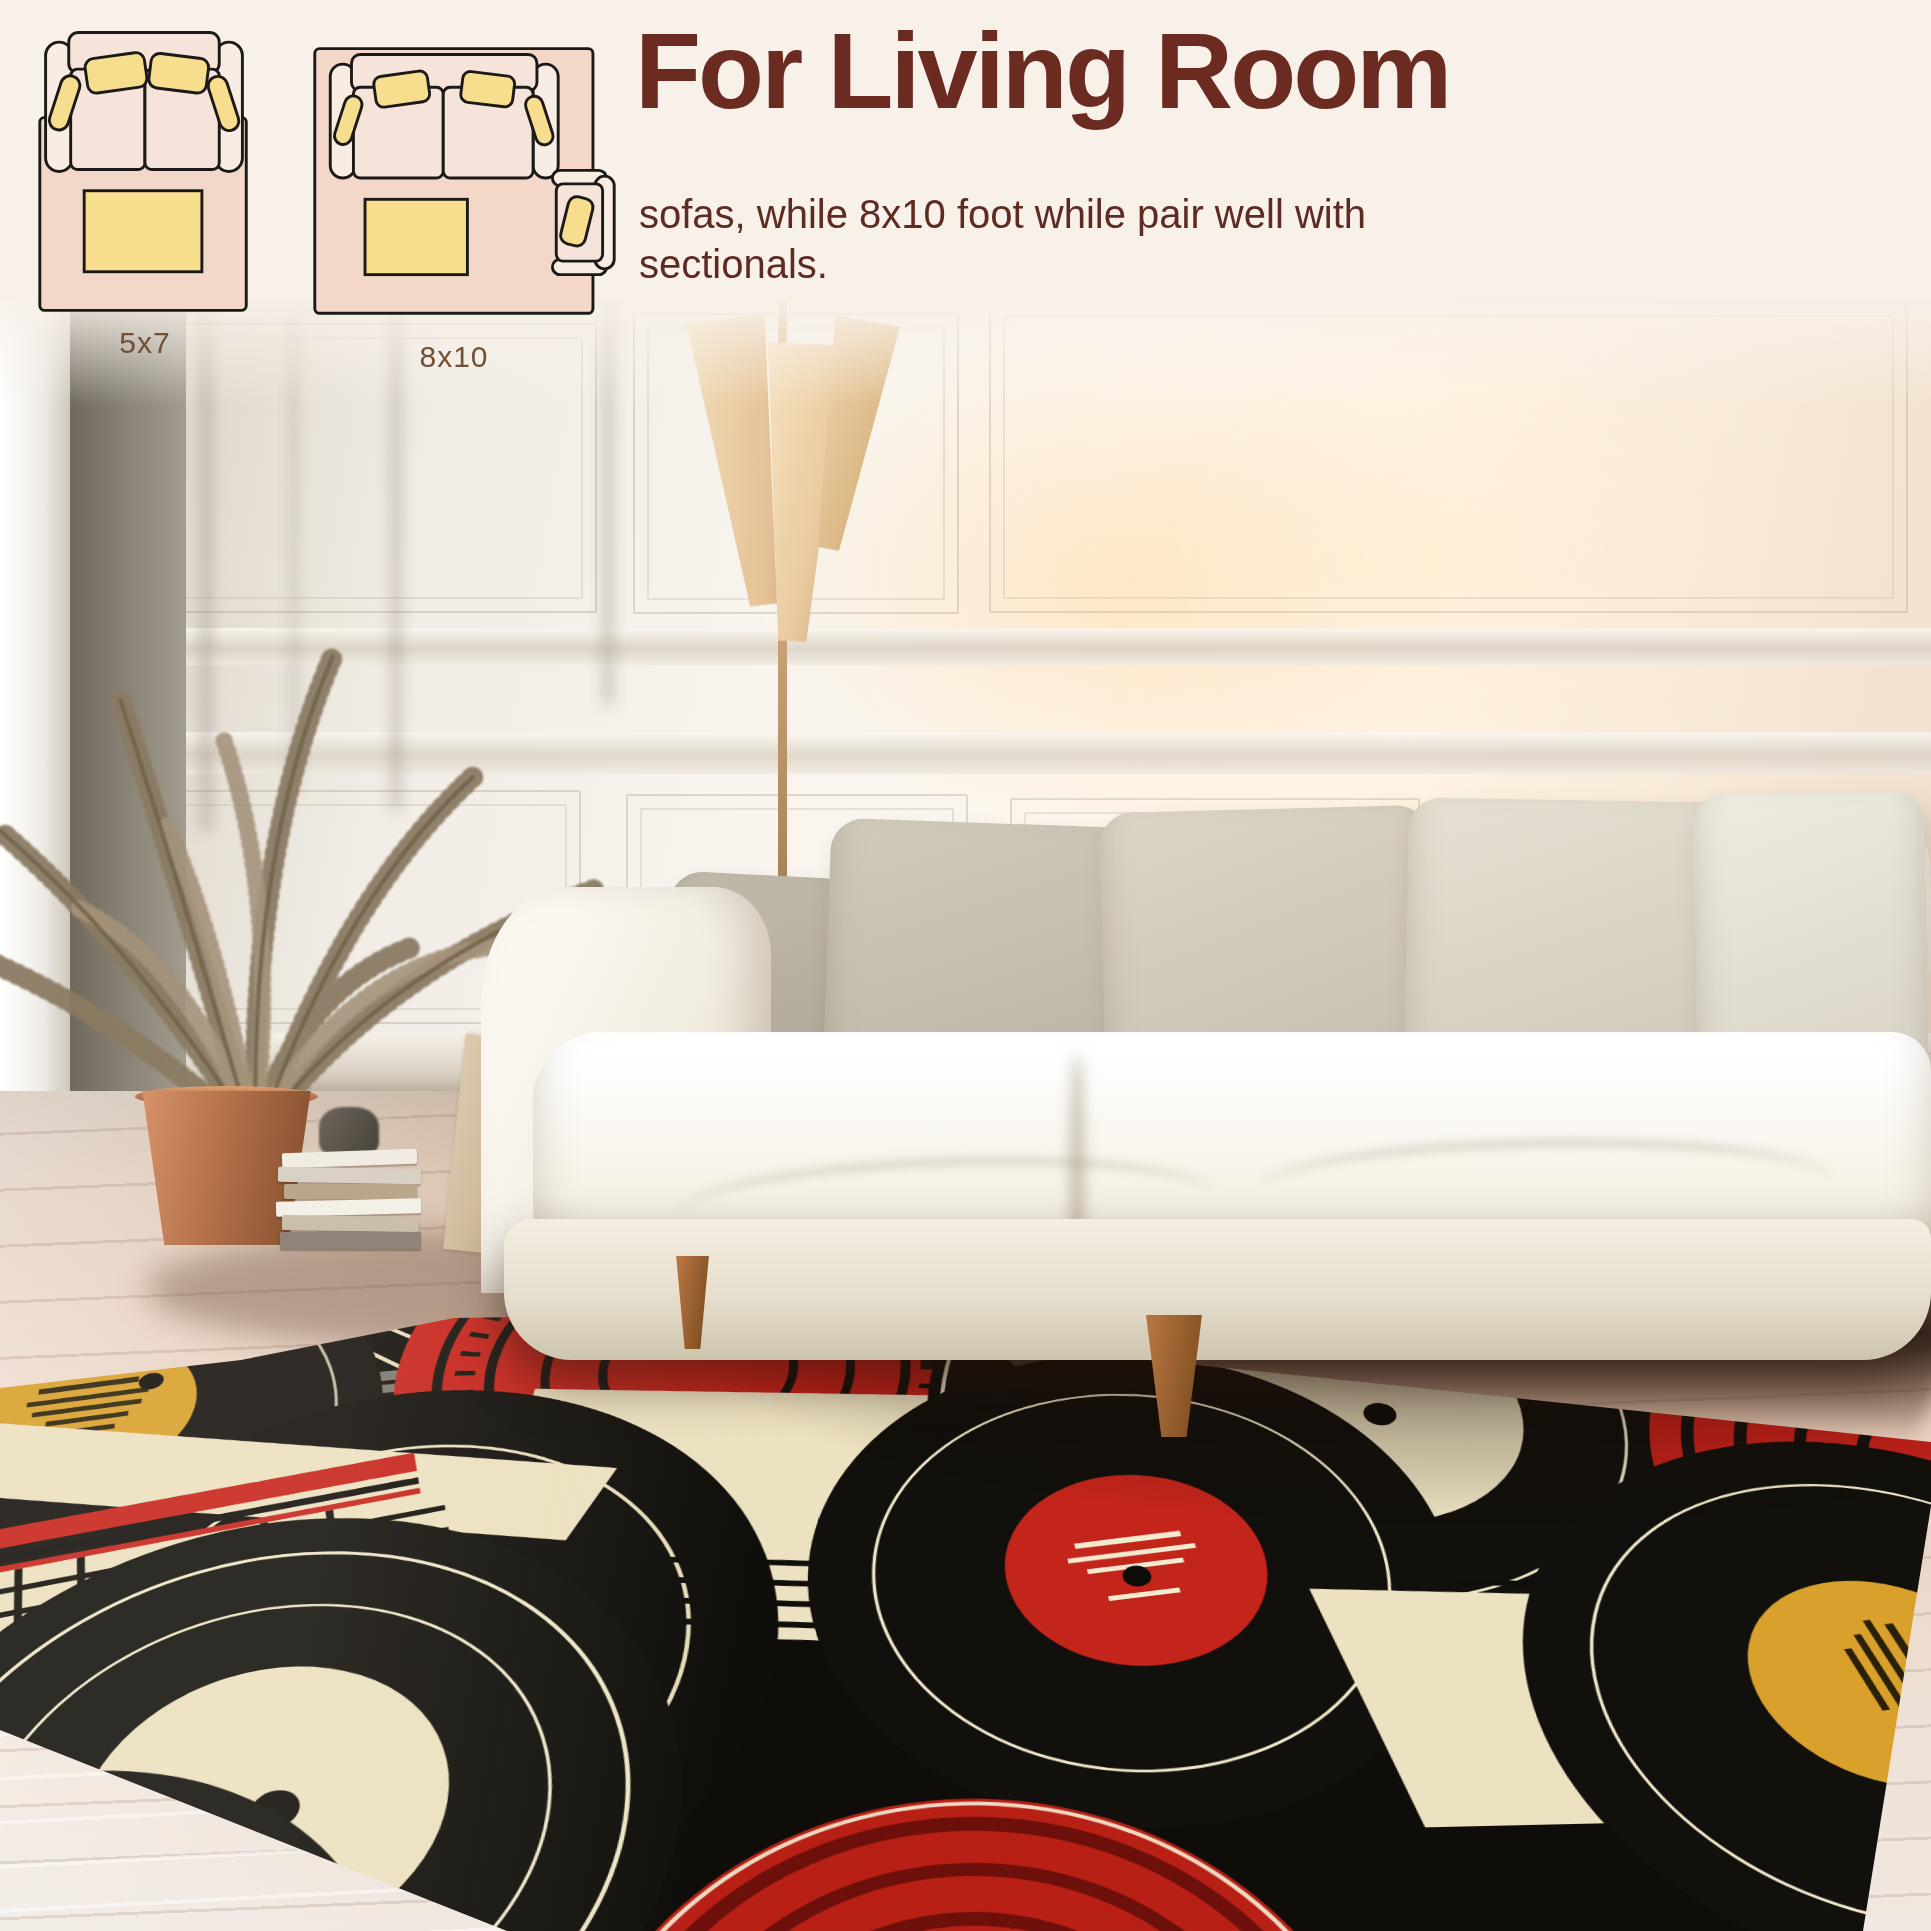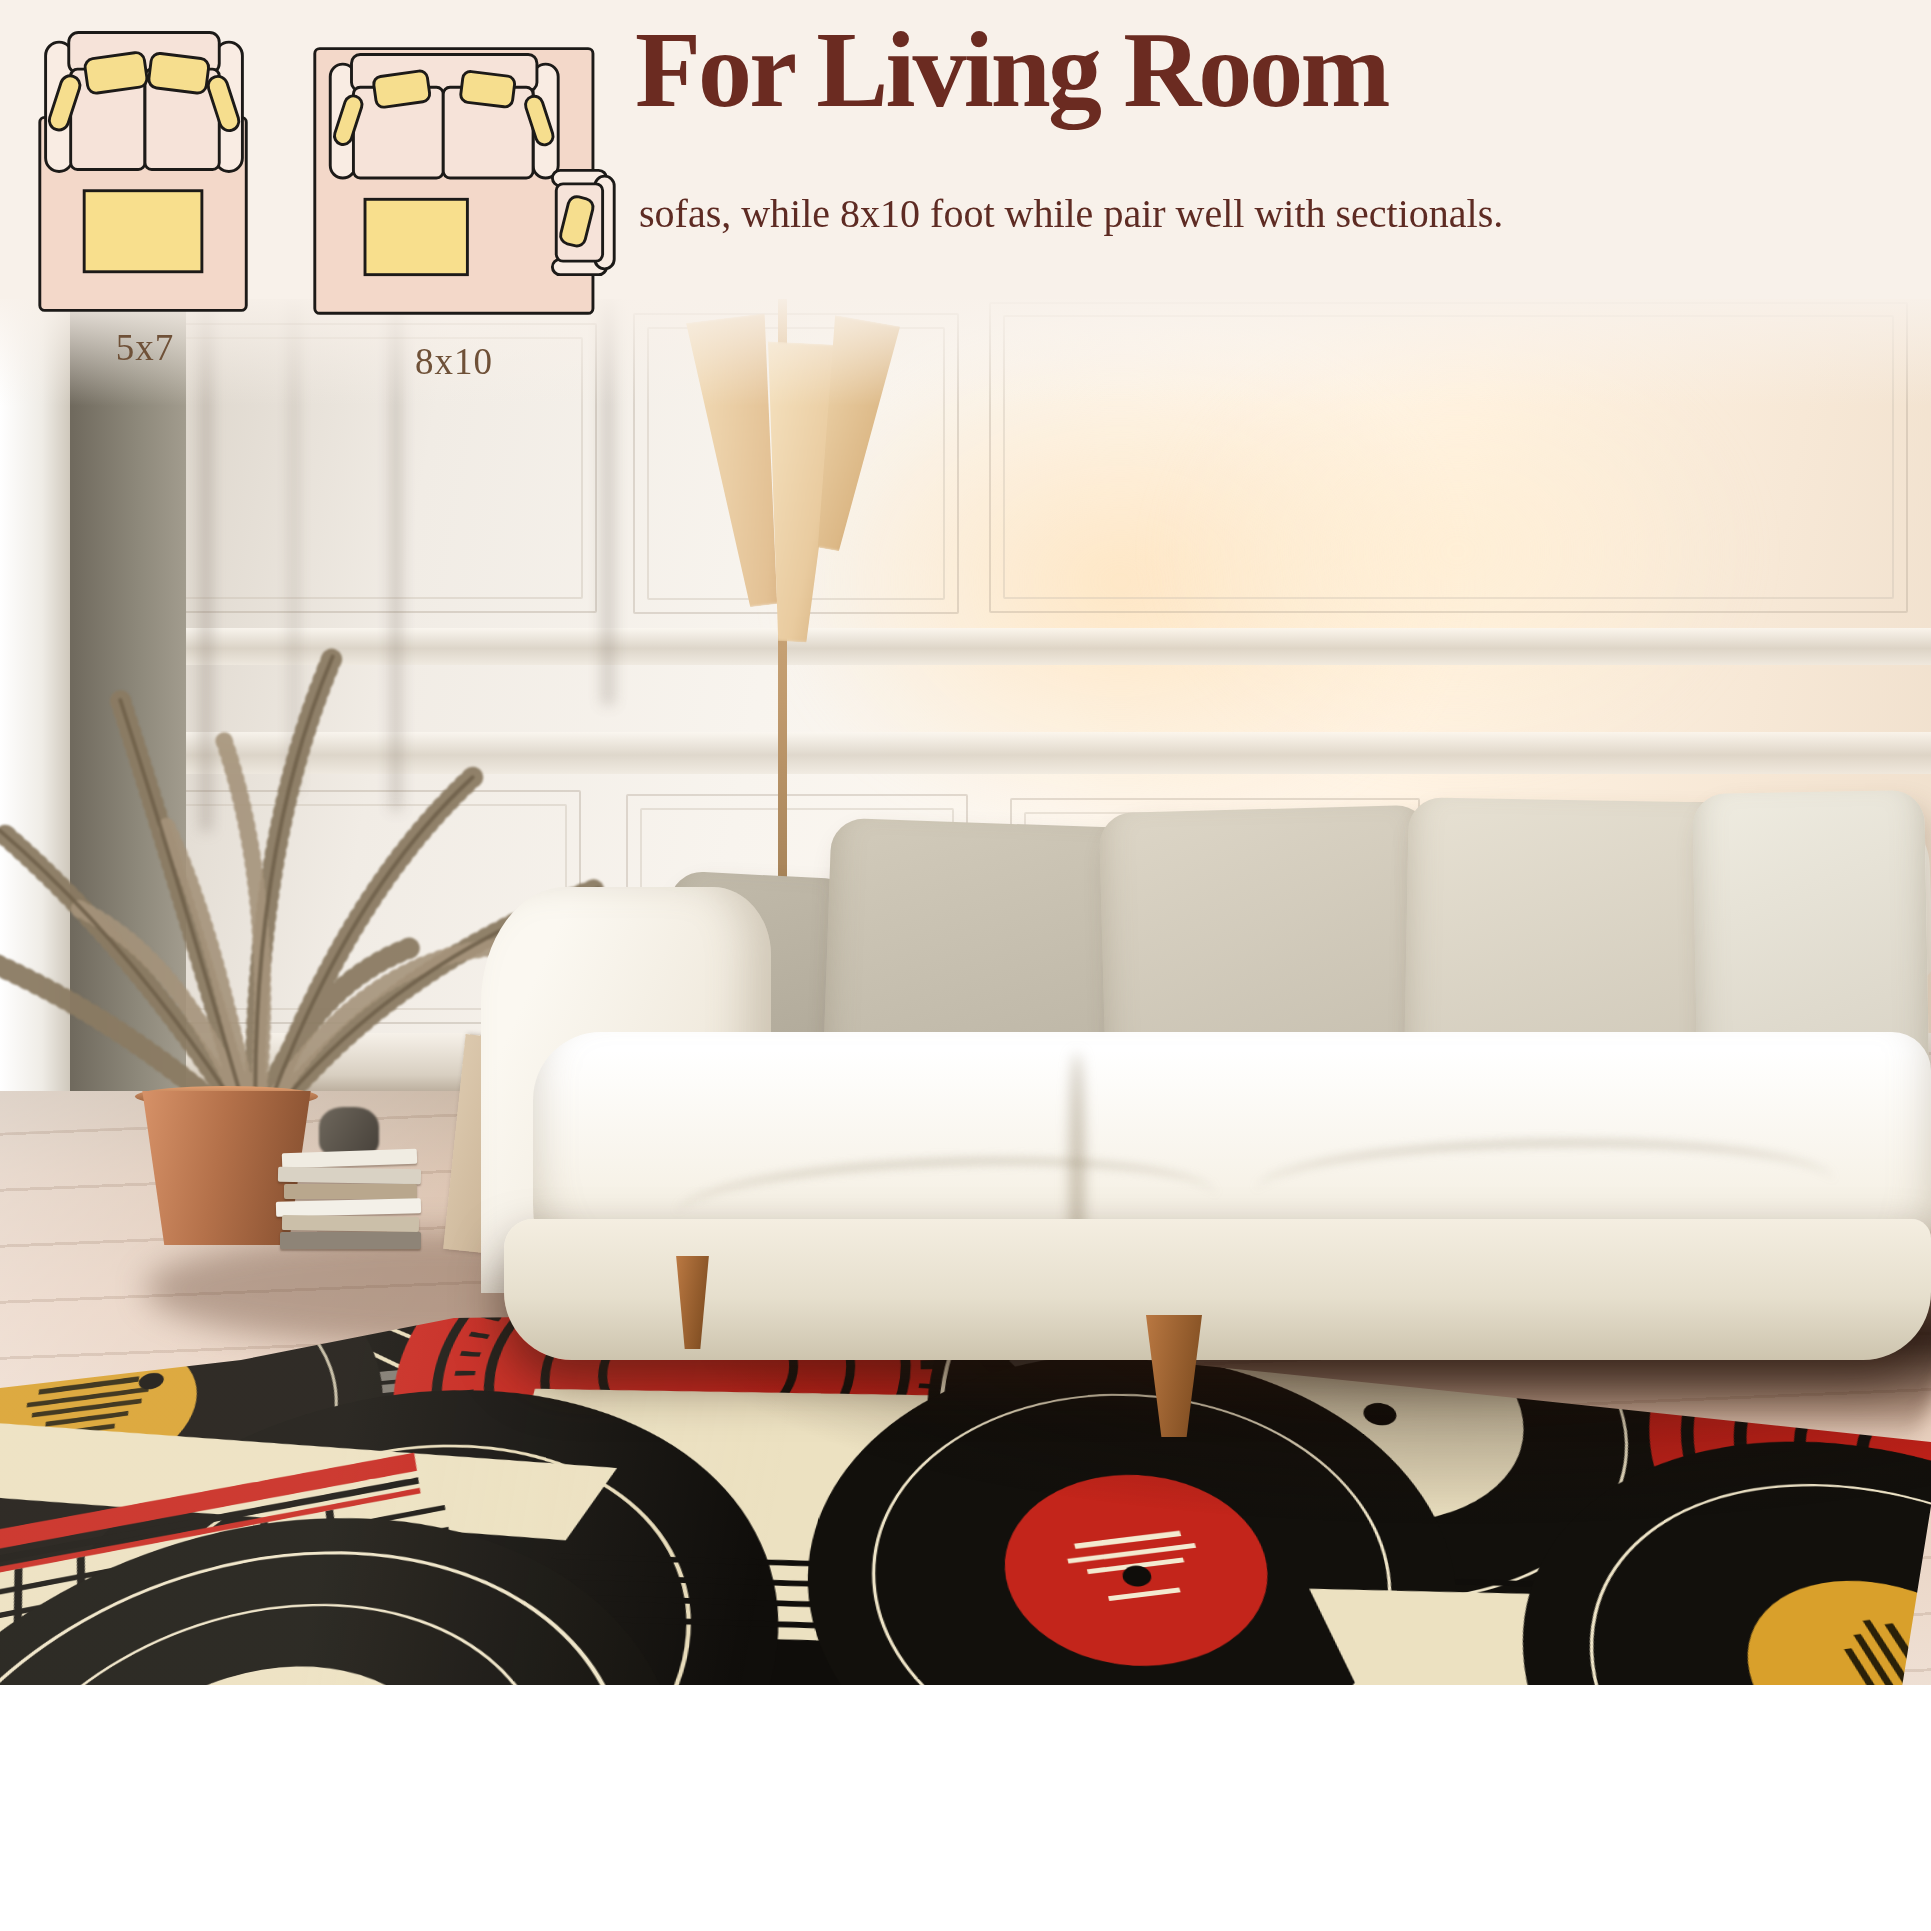--- a/index.html
+++ b/index.html
@@ -1,25 +1,25 @@
 <!DOCTYPE html>
 <html><head>
 <meta charset="utf-8">
 <style>
   html,body{margin:0;padding:0;background:#ffffff;}
   body{font-family:"Liberation Sans", sans-serif;}
-  .canvas{position:relative;width:1931px;height:1685px;overflow:hidden;background:#f8f1ea;font-family:Liberation Serif, serif;}
+  .canvas{position:relative;width:1931px;height:1931px;overflow:hidden;background:#f8f1ea;}
   .abs{position:absolute;}
 
   
   .band{position:absolute;left:0;top:0;width:1931px;height:299px;background:#f8f1ea;z-index:30;}
   .page-title{position:absolute;left:635px;top:7.7px;font-size:108px;font-weight:bold;letter-spacing:-2.9px;color:#6b2b21;z-index:32;white-space:nowrap;}
   .page-desc{position:absolute;left:639px;top:189px;width:908px;font-size:40px;line-height:50px;color:#5e2b23;z-index:32;}
   .diagram{position:absolute;z-index:33;}
-  .size-label{position:absolute;z-index:33;font-size:37px;color:#6f5138;text-align:center;letter-spacing:1px;}
+  .size-label{position:absolute;z-index:33;font-size:30px;color:#6f5138;text-align:center;letter-spacing:1px;}
 
   
   .photo{position:absolute;left:0;top:290px;width:1931px;height:1641px;overflow:hidden;z-index:10;}
   .wall{position:absolute;left:0;top:0;width:1931px;height:811px;
     background:linear-gradient(100deg,#b9b1a4 0%,#ddd6cc 9%,#f1ece5 22%,#f8f4ee 40%,#fdf8f1 55%,#fff3e3 72%,#f7e8d6 88%,#efdfcc 100%);}
   .panel{position:absolute;border:2.9px solid rgba(170,158,143,.45);border-radius:1.9px;}
   .panel::after{content:'';position:absolute;inset:11.6px;border:2.9px solid rgba(200,190,175,.5);border-radius:1.9px;}
   .rail{position:absolute;left:0;width:1931px;background:linear-gradient(180deg,#fbf7f0,#d9d1c4 55%,#efe9df);}
   .baseboard{position:absolute;left:0;top:743px;width:1931px;height:60px;background:linear-gradient(180deg,#f6f1e9,#d8cfc1 70%,#b9ac9b);}
   .glow{position:absolute;border-radius:50%;filter:blur(17.4px);}

